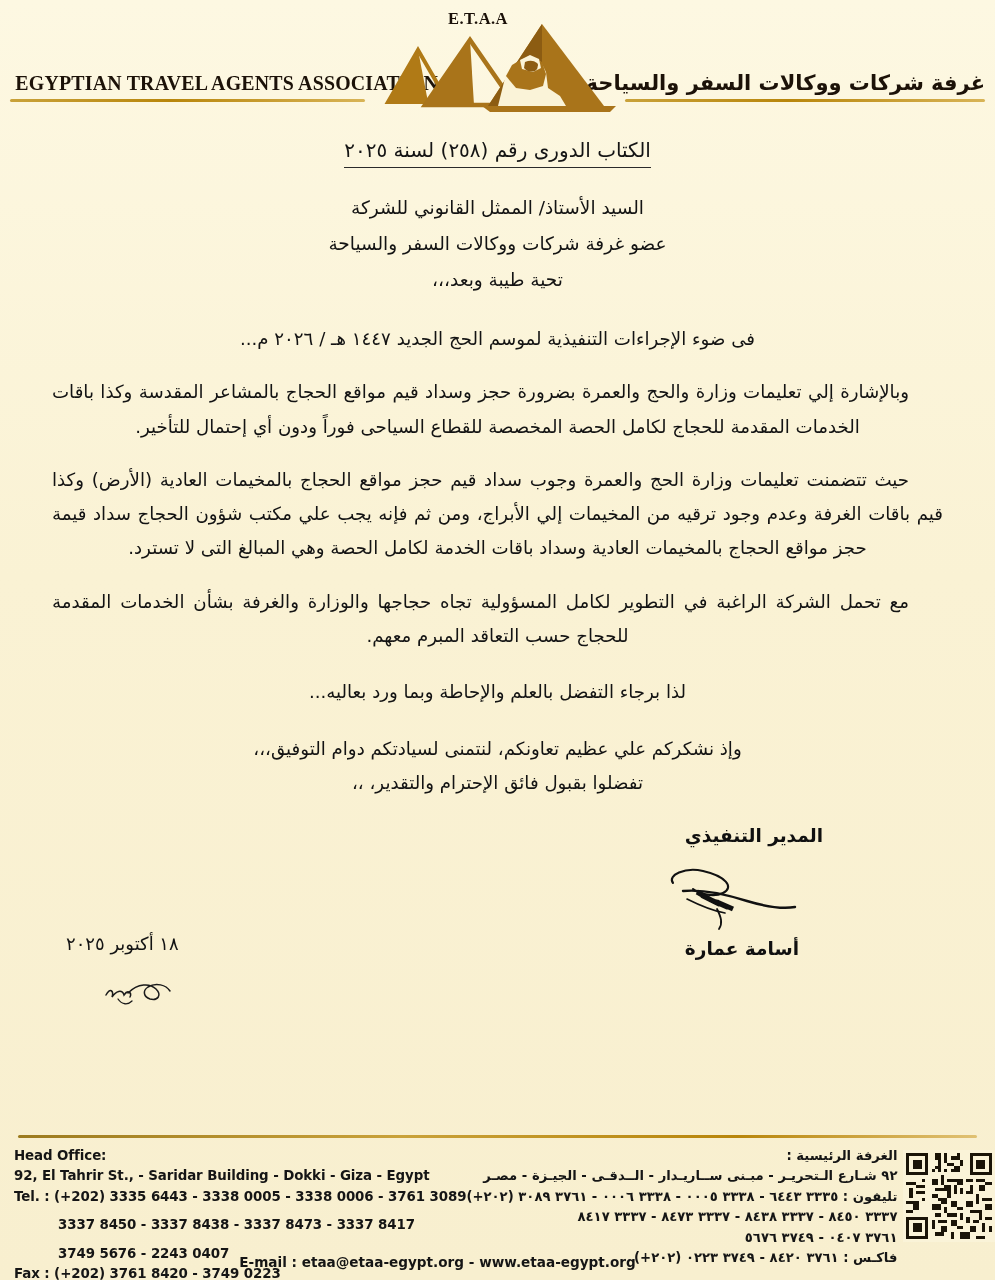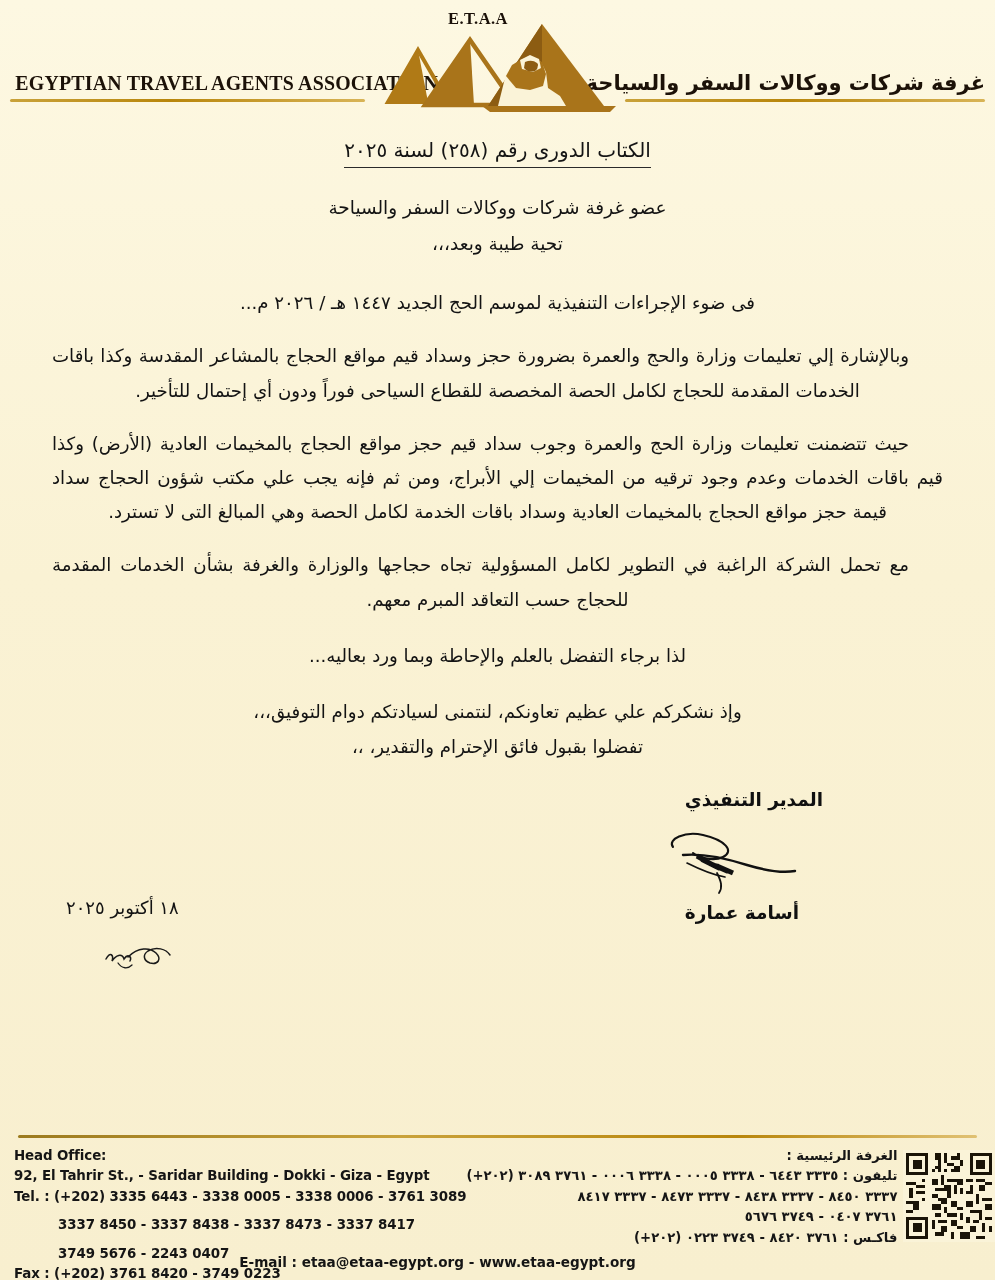--- a/index.html
+++ b/index.html
@@ -304,27 +304,28 @@
     </div>
   </div>
 
   <div class="doc-title-wrap">
     <span class="doc-title">الكتاب الدورى رقم (٢٥٨) لسنة ٢٠٢٥</span>
   </div>
 
   <div class="body-area">
 
     <div class="salutation">
+      <div>السيد الأستاذ/ الممثل القانوني للشركة</div>
       <div>عضو  غرفة شركات ووكالات السفر والسياحة</div>
       <div>تحية طيبة وبعد،،،</div>
     </div>
 
     <p class="para center first">فى ضوء الإجراءات التنفيذية لموسم الحج الجديد ١٤٤٧ هـ / ٢٠٢٦ م...</p>
     <p class="para">وبالإشارة إلي تعليمات وزارة والحج والعمرة بضرورة حجز وسداد قيم مواقع الحجاج بالمشاعر المقدسة وكذا باقات الخدمات المقدمة للحجاج لكامل الحصة المخصصة للقطاع السياحى فوراً ودون أي إحتمال للتأخير.</p>
-    <p class="para">حيث تتضمنت تعليمات وزارة الحج والعمرة وجوب سداد قيم حجز مواقع الحجاج بالمخيمات العادية (الأرض) وكذا قيم باقات الخدمات وعدم وجود ترقيه من المخيمات إلي الأبراج، ومن ثم فإنه يجب علي مكتب شؤون الحجاج سداد قيمة حجز مواقع الحجاج بالمخيمات العادية وسداد باقات الخدمة لكامل الحصة وهي المبالغ التى لا تسترد.</p>
+    <p class="para">حيث تتضمنت تعليمات وزارة الحج والعمرة وجوب سداد قيم حجز مواقع الحجاج بالمخيمات العادية (الأرض) وكذا قيم باقات الغرفة وعدم وجود ترقيه من المخيمات إلي الأبراج، ومن ثم فإنه يجب علي مكتب شؤون الحجاج سداد قيمة حجز مواقع الحجاج بالمخيمات العادية وسداد باقات الخدمة لكامل الحصة وهي المبالغ التى لا تسترد.</p>
     <p class="para">مع تحمل الشركة الراغبة في التطوير لكامل المسؤولية تجاه حجاجها والوزارة والغرفة بشأن الخدمات المقدمة للحجاج حسب التعاقد المبرم معهم.</p>
 
     <div class="closing">لذا برجاء التفضل بالعلم والإحاطة وبما ورد بعاليه...</div>
 
     <div class="closing">
       <div>وإذ نشكركم علي عظيم تعاونكم، لنتمنى لسيادتكم دوام التوفيق،،،</div>
       <div>تفضلوا بقبول فائق الإحترام والتقدير، ،،</div>
     </div>
   </div>
 
@@ -362,20 +363,21 @@
       <span class="lbl">Head Office:</span>
       <span class="lbl">92, El Tahrir St., - Saridar Building - Dokki - Giza - Egypt</span>
       <span class="lbl">Tel. : (+202) 3335 6443 - 3338 0005 - 3338 0006 - 3761 3089</span>
       <span class="ind">3337 8450 - 3337 8438 - 3337 8473 - 3337 8417</span>
       <span class="ind">3749 5676 - 2243 0407</span>
       <span class="lbl">Fax : (+202) 3761 8420 - 3749 0223</span>
     </div>
 
     <div class="foot-ar">
       <div class="r1">الغرفة الرئيسية :</div>
+      <div>٩٢ شـارع الـتحريـر - مبـنى ســاريـدار - الــدقـى - الجيـزة - مصـر</div>
       <div>تليفون : ٣٣٣٥ ٦٤٤٣ - ٣٣٣٨ ٠٠٠٥ - ٣٣٣٨ ٠٠٠٦ - ٣٧٦١ ٣٠٨٩ (٢٠٢+)</div>
       <div>٣٣٣٧ ٨٤٥٠ - ٣٣٣٧ ٨٤٣٨ - ٣٣٣٧ ٨٤٧٣ - ٣٣٣٧ ٨٤١٧</div>
       <div>٣٧٦١ ٠٤٠٧ - ٣٧٤٩ ٥٦٧٦</div>
       <div>فاكـس : ٣٧٦١ ٨٤٢٠ - ٣٧٤٩ ٠٢٢٣ (٢٠٢+)</div>
     </div>
 
     <div class="foot-qr">
       <svg viewBox="0 0 29 29" shape-rendering="crispEdges" xmlns="http://www.w3.org/2000/svg" aria-hidden="true">
         <rect width="29" height="29" fill="#faf3d8"></rect>
         <g fill="#1a1408">

